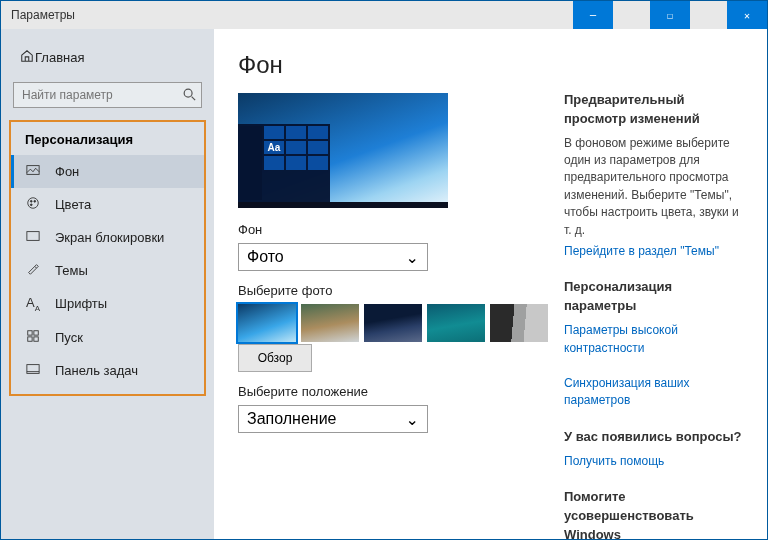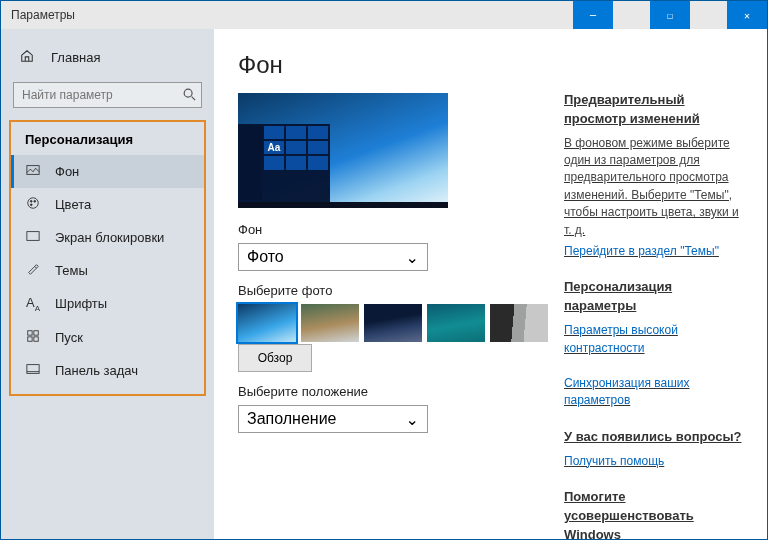--- a/index.html
+++ b/index.html
@@ -4,21 +4,21 @@
 <style>
 * { margin: 0; padding: 0; box-sizing: border-box; font-family: "Segoe UI", Tahoma, sans-serif; }
 body { width: 768px; height: 540px; overflow: hidden; background: #f0f0f0; border: 1px solid #005a9e; }
 .titlebar { height: 28px; background: #e8e8e8; display: flex; align-items: center; padding-left: 10px; font-size: 12px; color: #333; gap: 37px; }
 .titlebar .gap { flex: 1; }
 .titlebar .wbtn { width: 40px; height: 28px; display: flex; align-items: center; justify-content: center; font-size: 10px; font-family: monospace; }
 .titlebar .wbtn.blue { background: #0078d7; color: #fff; }
 .titlebar .wbtn.close { background: #0078d7; color: #fff; }
 .main { display: flex; height: 510px; }
 .sidebar { width: 213px; background: #dbe0e6; padding: 14px 0 0 0; }
-.home-row { display: flex; align-items: center; padding: 6px 18px; font-size: 13px; color: #222; cursor: pointer; gap: 16px; }
+.home-row { display: flex; align-items: center; padding: 6px 18px; font-size: 13px; color: #222; cursor: pointer; gap: 0; }
 .search-wrap { margin: 10px 12px 12px 12px; position: relative; border-radius: 6px; }
 .search-input { width: 100%; height: 26px; border: 1px solid #999; background: #e8ecef; padding: 0 26px 0 8px; font-size: 12px; color: #555; }
 .search-ico { position: absolute; right: 6px; top: 5px; font-size: 13px; color: #555; }
 .highlight-box { margin: 8px 8px 0 8px; border: 2px solid #e08a2a; padding-bottom: 7px; }
 .cat-head { font-weight: 600; font-size: 13px; padding: 10px 14px 8px 14px; }
 .nav-item { display: flex; align-items: center; gap: 14px; padding: 8px 14px; font-size: 13px; color: #222; cursor: pointer; }
 .nav-item.sel { background: #c8d0da; border-left: 3px solid #0078d7; padding-left: 11px; }
 .nav-ico { width: 16px; text-align: center; font-size: 13px; color: #333; }
 .content { flex: 1; background: #ffffff; display: flex; padding: 22px 24px 10px 24px; overflow: hidden; }
 .left-col { flex: 1; padding-right: 16px; }
@@ -36,21 +36,21 @@
 .thumb { width: 58px; height: 38px; cursor: pointer; }
 .t1 { background: linear-gradient(160deg,#0b3a66,#39a6e8 60%,#bfe6f7); outline: 2px solid #0078d7; }
 .t2 { background: linear-gradient(170deg,#4a6b4f,#ab8d5f 55%,#cfd4d6); }
 .t3 { background: linear-gradient(170deg,#0a1a36 40%,#2a3f68 65%,#5b6a8a); }
 .t4 { background: linear-gradient(170deg,#0b5b70,#118c93 55%, #0c6f77); }
 .t5 { background: linear-gradient(95deg,#2a2a2a 0 40%, #9fa0a0 40% 60%, #c8c8c8 60%); }
 .browse-btn { margin-top: 2px; width: 74px; height: 28px; border: 1px solid #aaa; background: #e8e8e8; font-size: 12px; cursor:pointer; }
 .r-head { font-weight: 600; margin-bottom: 6px; font-size: 13px; }
 .r-text { color: #444; margin-bottom: 4px; }
 .link { color: #0067c0; cursor: pointer; display: block; margin-bottom: 18px; }
-.r-block { margin-bottom: 14px; text-decoration: underline; }
+.r-block { margin-bottom: 14px; }
 .icon-svg { width:14px; height:14px; }
 </style>
 </head>
 <body>
 
 <div class="titlebar">
   <span>Параметры</span>
   <div class="gap"></div>
   <div class="wbtn blue">─</div>
   <div class="wbtn blue">☐</div>

